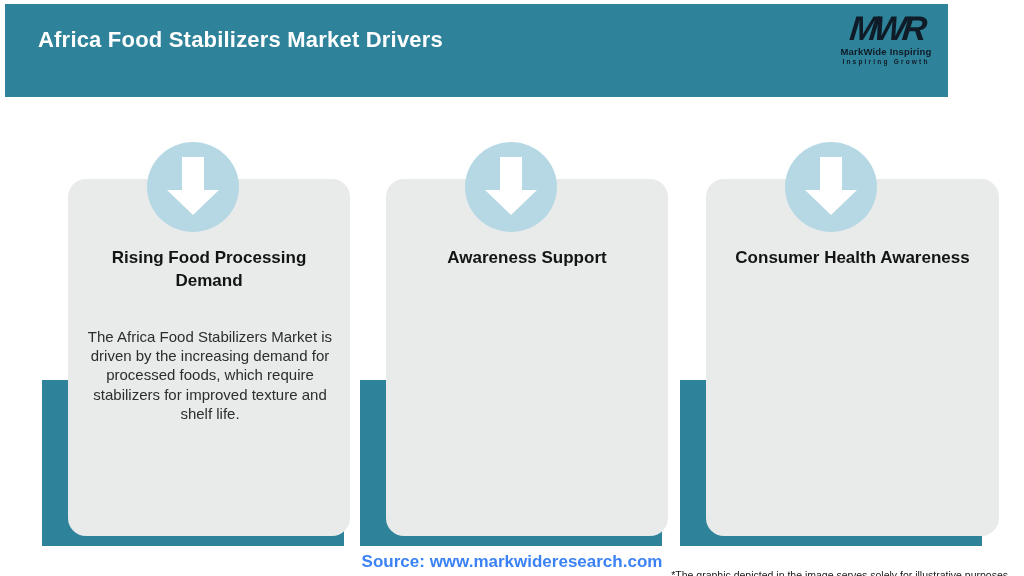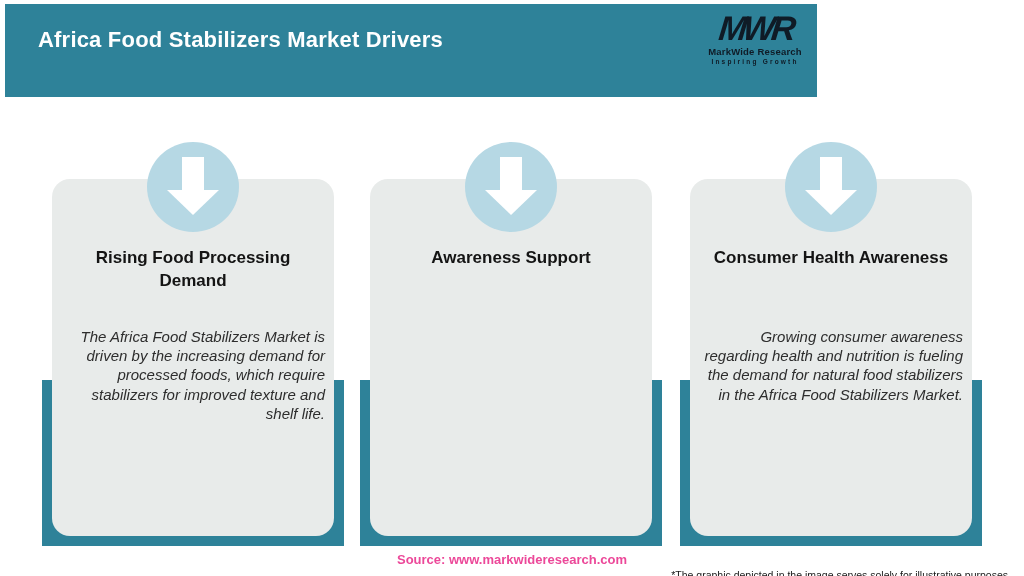--- a/index.html
+++ b/index.html
@@ -2,21 +2,21 @@
 <html><head>
 <meta charset="utf-8">
 <style>
   html,body{margin:0;padding:0;}
   body{
     width:1024px;height:576px;position:relative;overflow:hidden;
     background:#ffffff;font-family:"Liberation Sans", sans-serif;
   }
   
   .header{
-    position:absolute;left:5px;top:4px;width:812px;height:93px;
+    position:absolute;left:5px;top:4px;width:943px;height:93px;
     background:#2E8299;
   }
   .header-title{
     position:absolute;left:33px;top:23px;
     font-size:22px;font-weight:bold;color:#ffffff;letter-spacing:.2px;
   }
   .logo{
     position:absolute;right:12px;top:7px;width:100px;text-align:center;
     color:#0F1B26;line-height:1;
   }
@@ -26,76 +26,75 @@
   }
   .logo-name{font-size:9.5px;font-weight:bold;margin-top:2px;letter-spacing:.2px;}
   .logo-tagline{font-size:6.5px;font-weight:bold;letter-spacing:2.2px;margin-top:2px;}
   
   .pedestal{
     position:absolute;top:380px;height:166px;width:302px;background:#2E8299;
   }
   .pedestal.p1{left:42px;} .pedestal.p2{left:360px;} .pedestal.p3{left:680px;}
   .card{
     position:absolute;top:179px;height:357px;width:282px;
-    background:#E8EBEA;border-radius:18px;
+    background:#E8EBEA;border-radius:18px;margin-left:16px;
   }
-  .card.c1{left:52px;} .card.c2{left:370px;} .card.c3{left:690px;}
+  .card.c1{left:52px;} .card.c2{left:370px;} .card.c3{left:690px;padding-left:11px;}
   .circle{
     position:absolute;top:142px;width:92px;height:90px;border-radius:50%;
     background:#B6D8E4;
   }
   .circle.c1{left:147px;} .circle.c2{left:465px;} .circle.c3{left:785px;}
   .circle svg{position:absolute;left:20px;top:15px;}
   .card-title{
     position:absolute;top:68px;left:21px;right:21px;
     text-align:center;font-size:17px;font-weight:bold;color:#141414;
     line-height:1.35;
   }
   .card-body{
     position:absolute;top:148px;left:11px;right:9px;
-    font-size:15px;color:#2d2d2d;line-height:1.28;text-align:right;font-style:italic;
+    font-size:15px;color:#2d2d2d;line-height:1.28;text-align:center;
   }
   
   .source{
     position:absolute;left:0;right:0;top:552px;text-align:center;
-    font-size:13px;font-weight:bold;color:#ec4899;
+    font-size:17px;font-weight:bold;color:#3b82f6;
   }
   .disclaimer{
     position:absolute;right:16px;top:569px;
     font-size:10.5px;color:#1a1a1a;margin-left:48px;
   }
 </style>
 </head>
 <body>
 
 <div class="header">
   <div class="header-title">Africa Food Stabilizers Market Drivers</div>
   <div class="logo">
     <div class="logo-mark">MWR</div>
-    <div class="logo-name">MarkWide Research</div>
+    <div class="logo-name">MarkWide Inspiring</div>
     <div class="logo-tagline">Inspiring Growth</div>
   </div>
 </div>
 
 <div class="pedestal p1"></div>
 <div class="pedestal p2"></div>
 <div class="pedestal p3"></div>
 
 <div class="card c1">
   <div class="card-title">Rising Food Processing Demand</div>
   <div class="card-body">The Africa Food Stabilizers Market is driven by the increasing demand for processed foods, which require stabilizers for improved texture and shelf life.</div>
 </div>
 
 <div class="card c2">
   <div class="card-title">Awareness Support</div>
 </div>
 
 <div class="card c3">
   <div class="card-title">Consumer Health Awareness</div>
-  <div class="card-body">Growing consumer awareness regarding health and nutrition is fueling the demand for natural food stabilizers in the Africa Food Stabilizers Market.</div>
 </div>
 
 <div class="circle c1">
   <svg width="52" height="58" viewBox="0 0 52 58" aria-hidden="true">
     <rect x="15" y="0" width="22" height="34" fill="#ffffff"></rect>
     <polygon points="0,33 52,33 26,58" fill="#ffffff"></polygon>
   </svg>
 </div>
 <div class="circle c2">
   <svg width="52" height="58" viewBox="0 0 52 58" aria-hidden="true">

